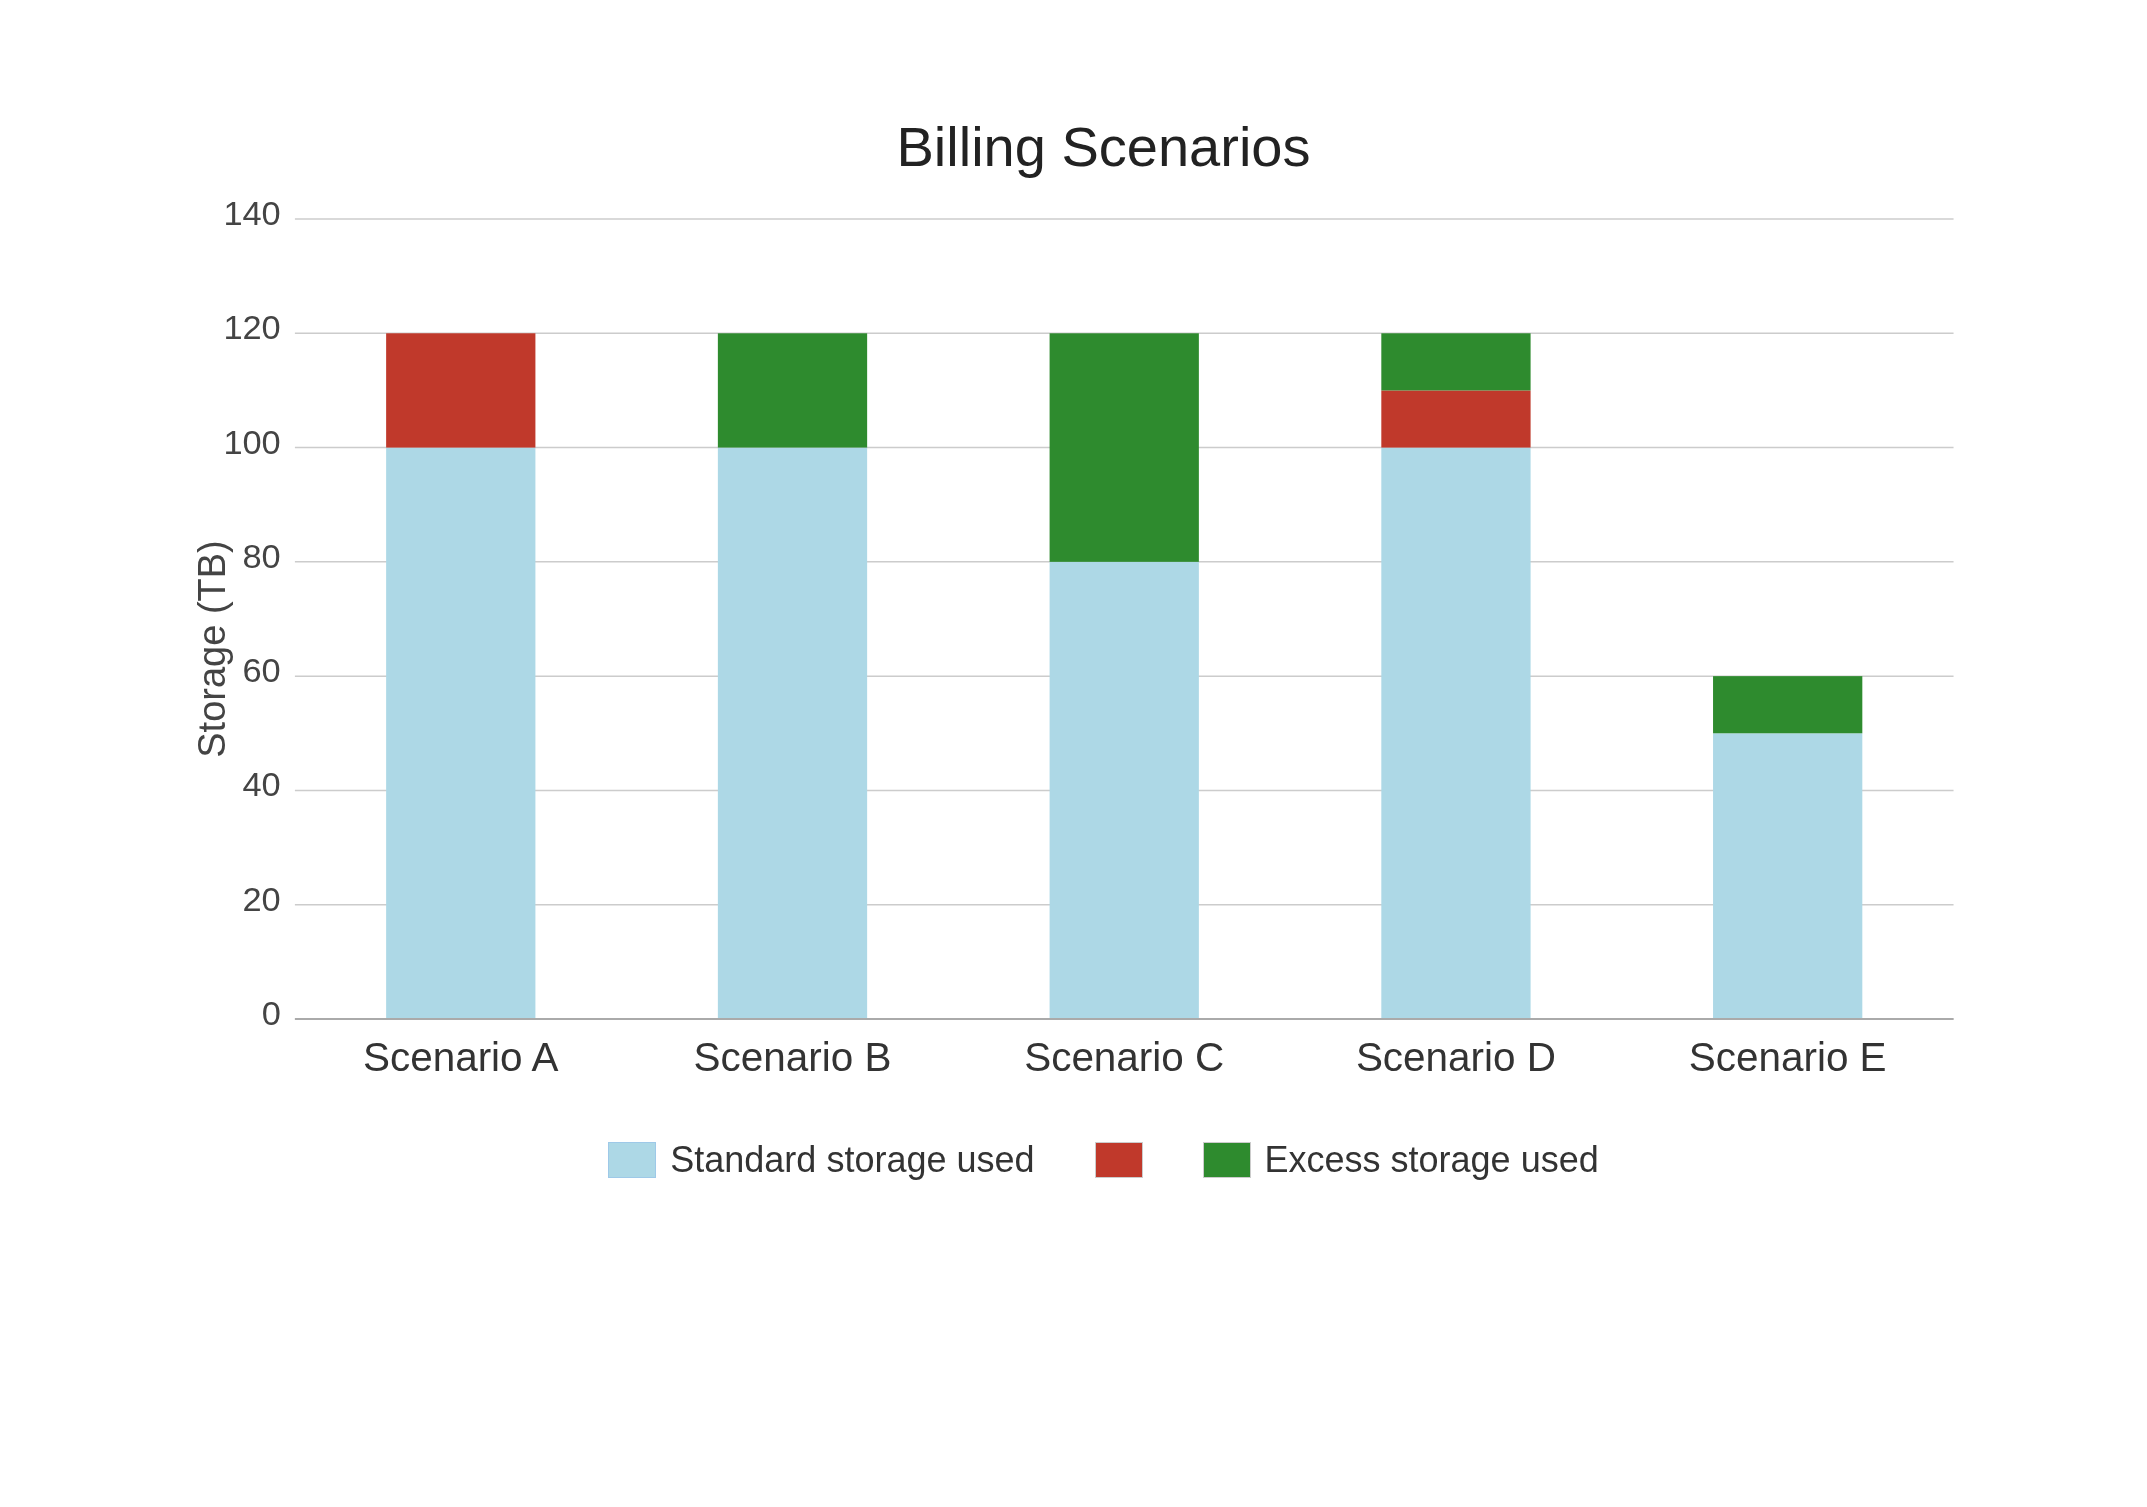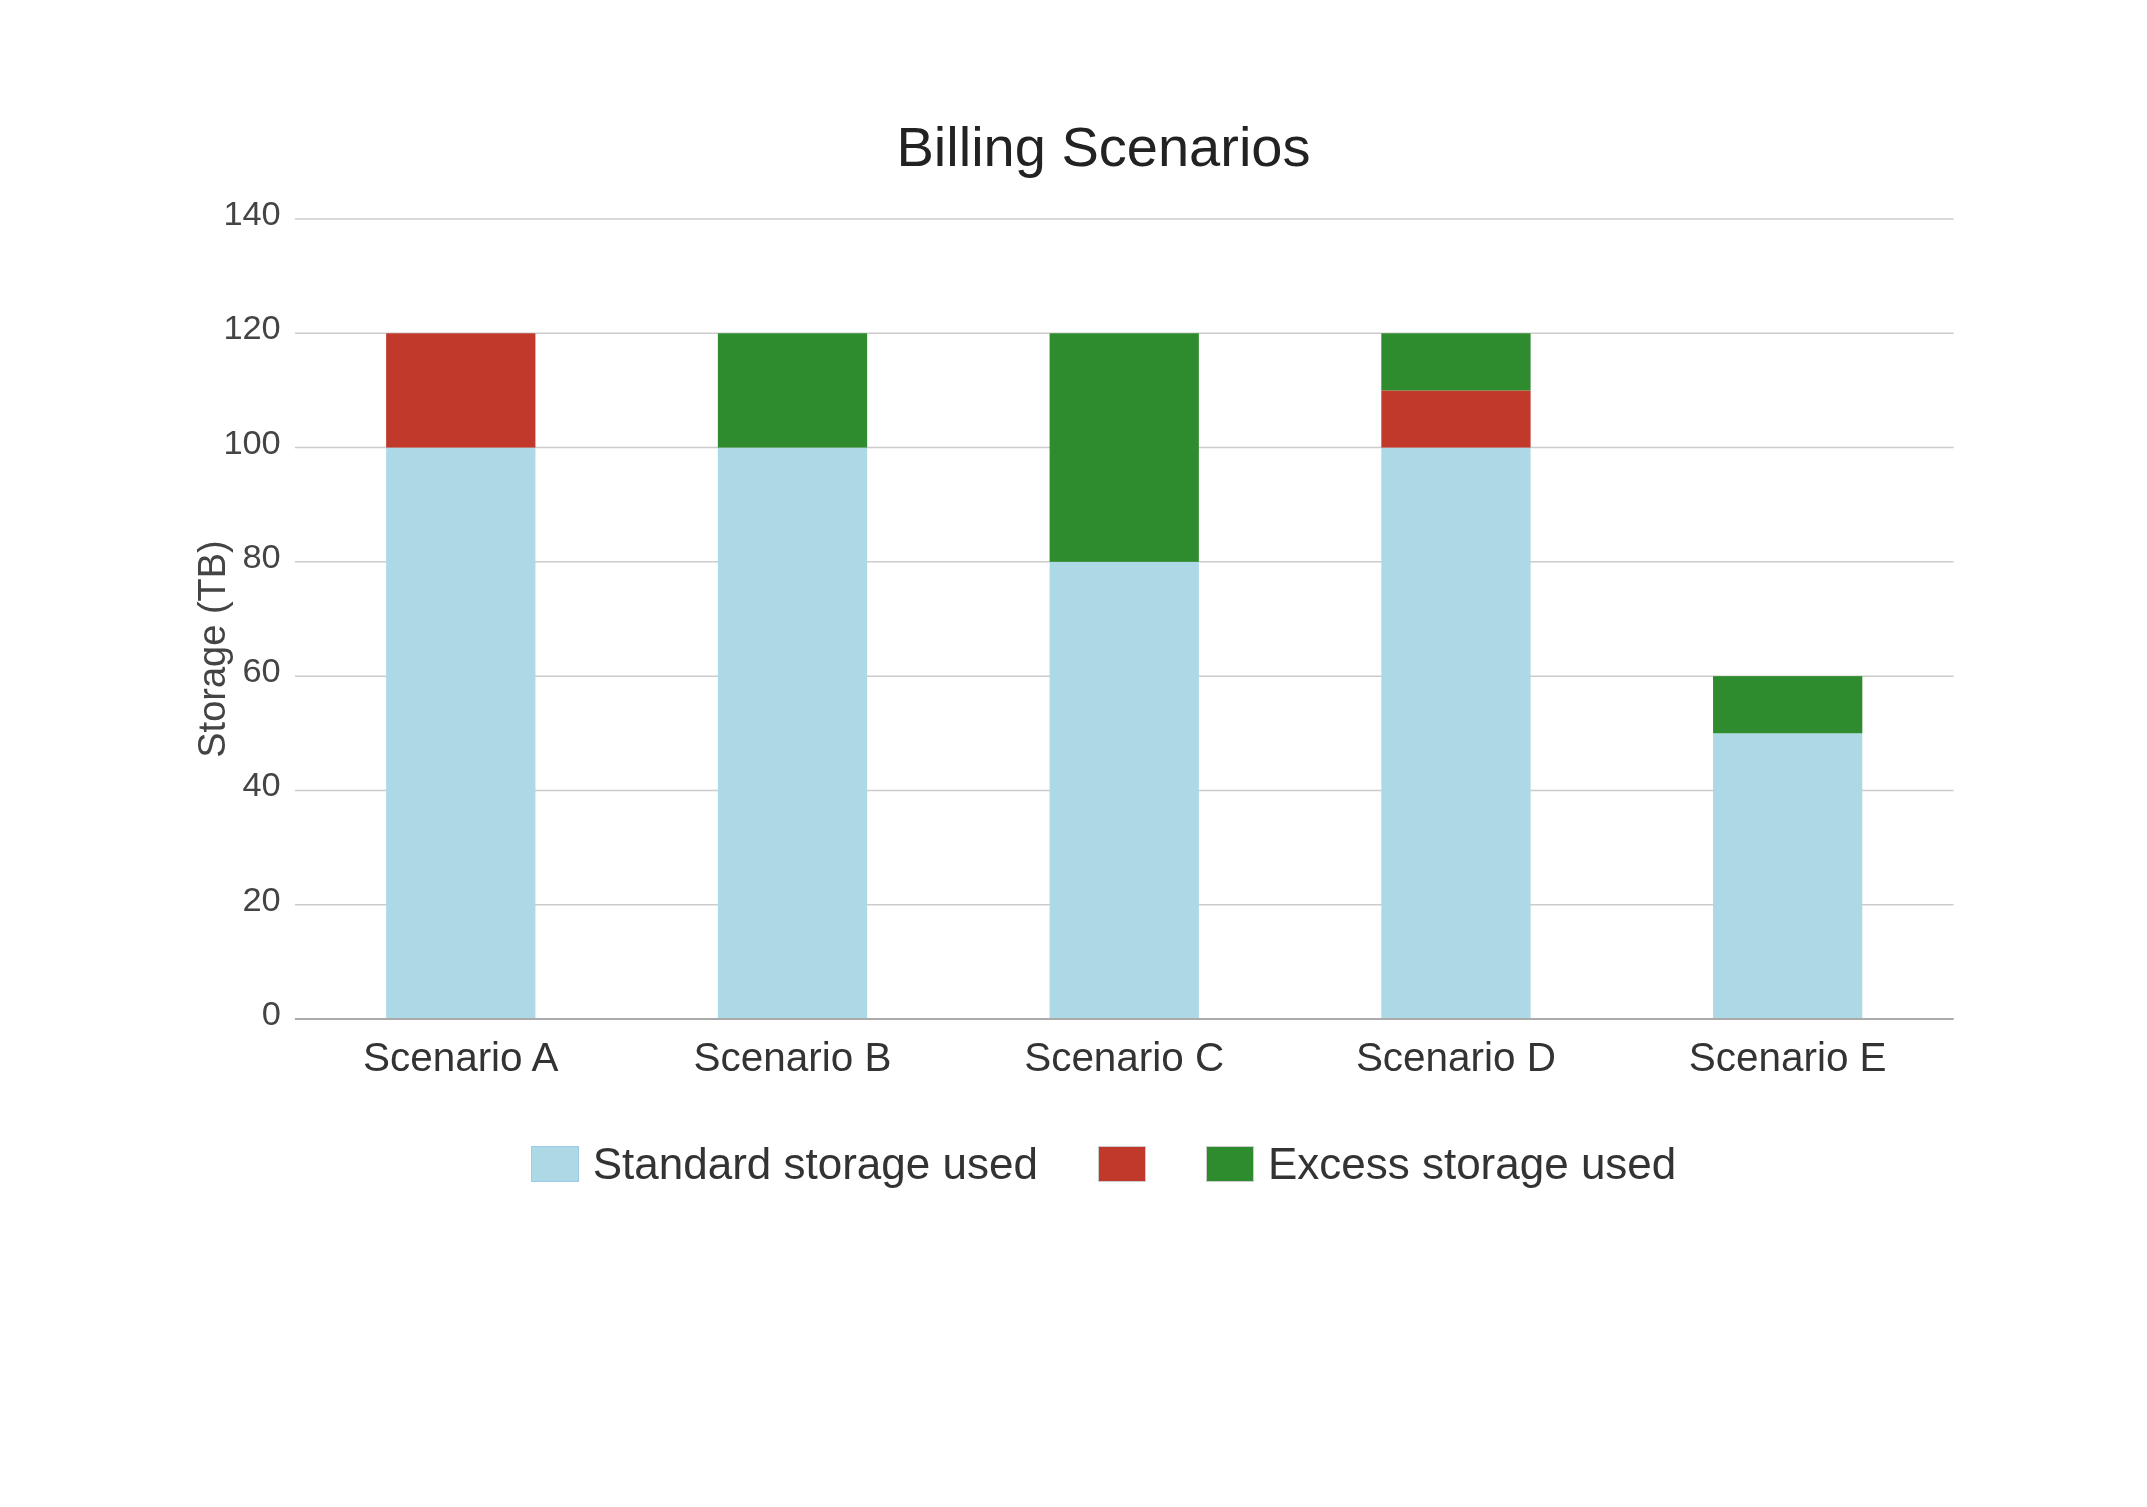--- a/index.html
+++ b/index.html
@@ -51,21 +51,21 @@
       display: flex;
       justify-content: center;
       align-items: center;
       gap: 60px;
       margin-top: 40px;
     }
     .legend-item {
       display: flex;
       align-items: center;
       gap: 14px;
-      font-size: 44px;
+      font-size: 36px;
       color: #333;
     }
     .legend-swatch {
       width: 48px;
       height: 36px;
       display: inline-block;
       border: 1px solid #ccc;
     }
   </style>
 </head>

